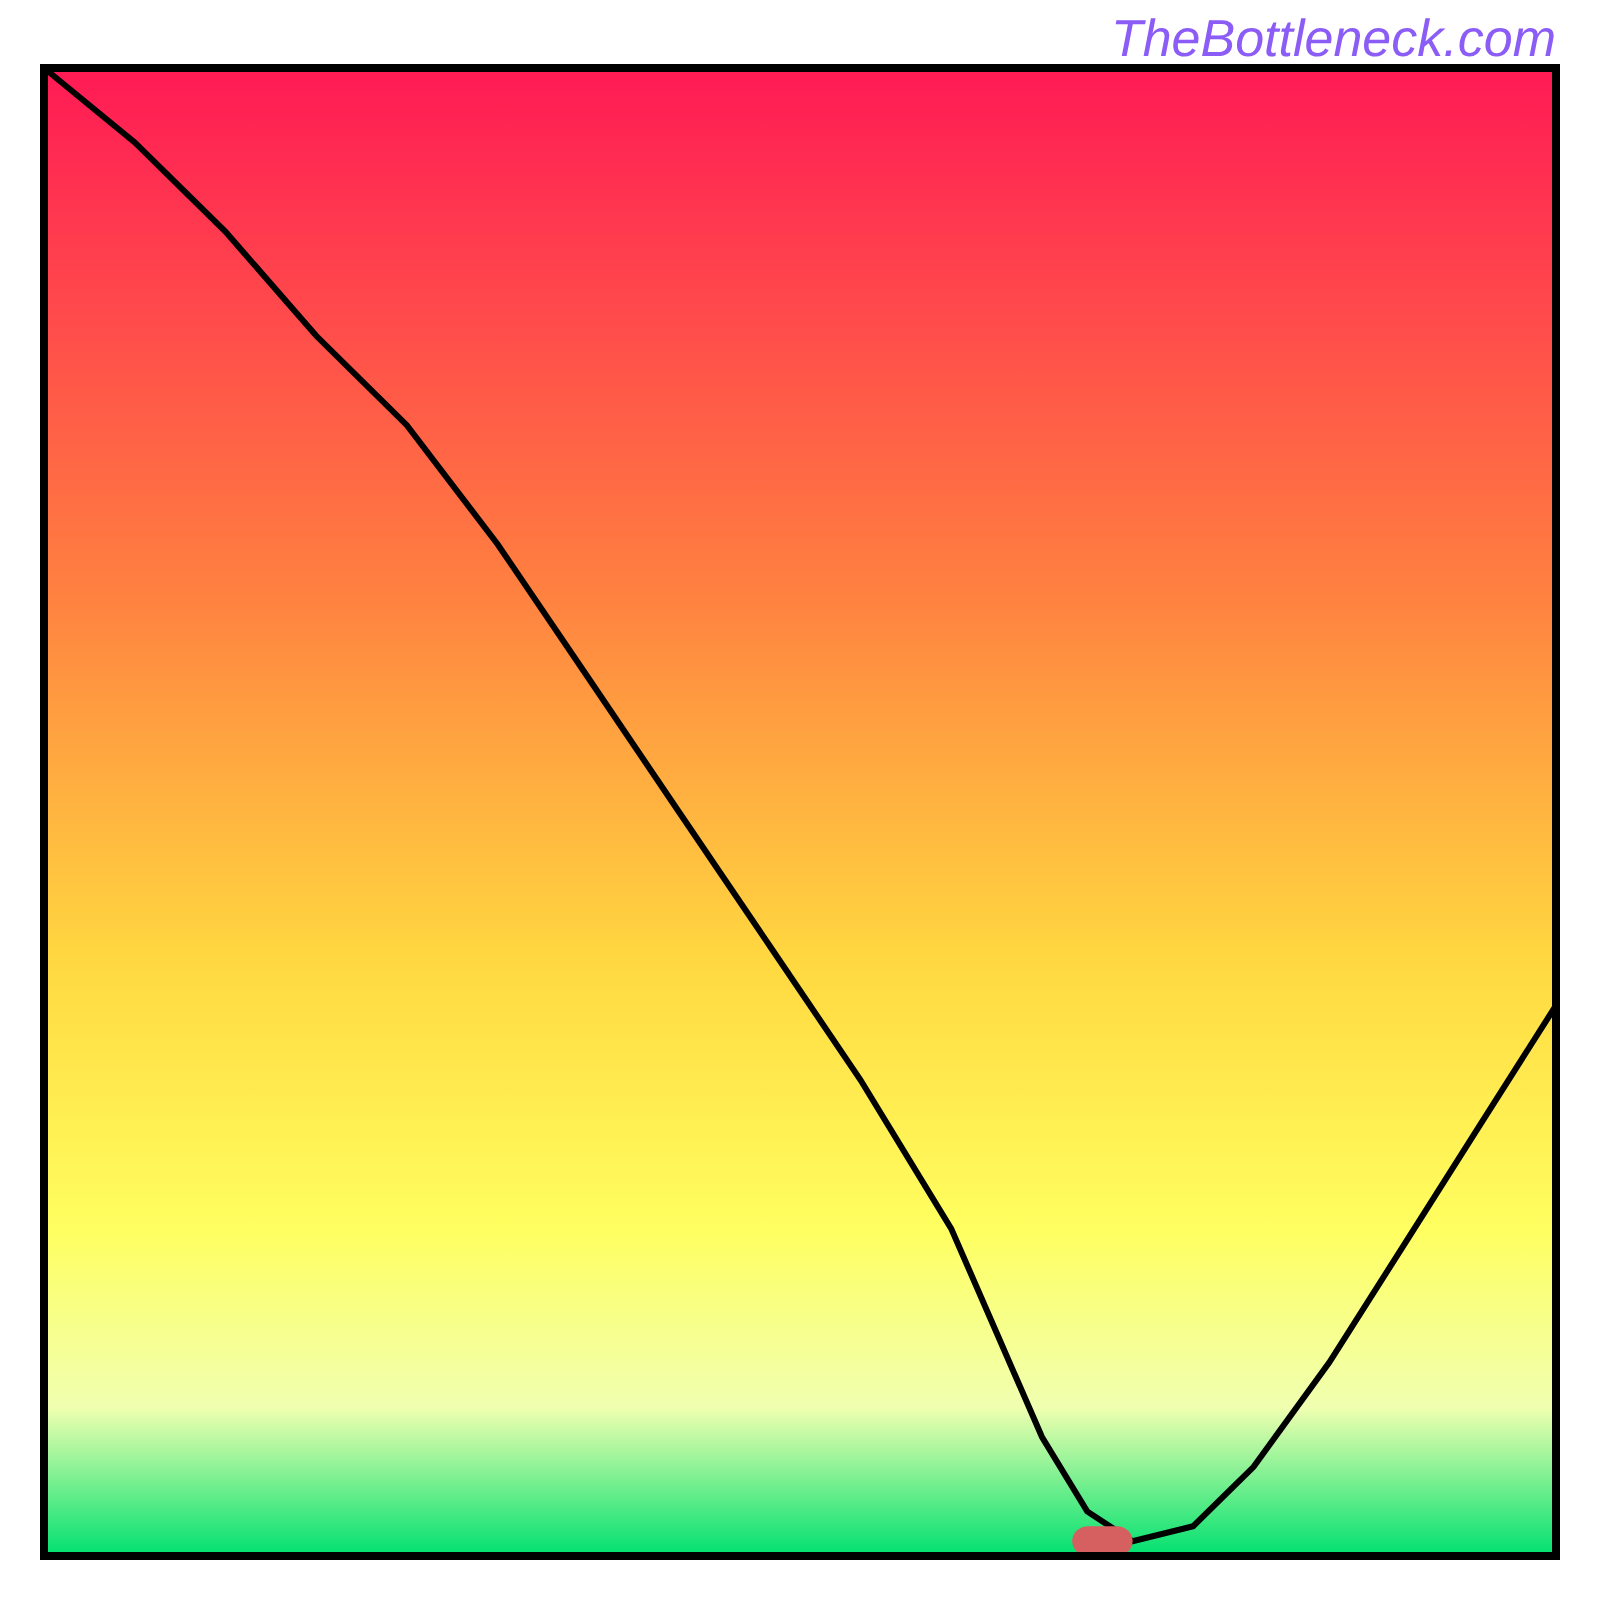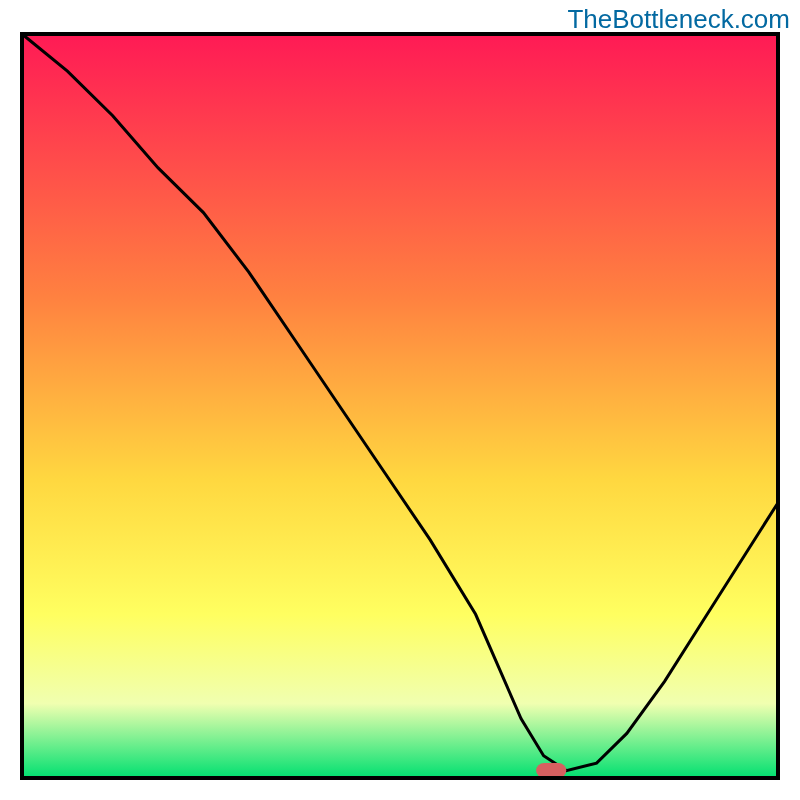--- a/index.html
+++ b/index.html
@@ -11,25 +11,26 @@
     font-family: Arial, Helvetica, sans-serif;
   }
   .container {
     position: relative;
     width: 800px;
     height: 800px;
   }
   .watermark {
     position: absolute;
     top: 4px;
-    right: 10px;
+    right: 22px;
     font-size: 26px;
     font-weight: 400;
-    color: #0369a1;
+    color: #8b5cf6;
     letter-spacing: 0px;
+    font-style: italic;
   }
   svg.plot {
     position: absolute;
     top: 0;
     left: 0;
   }
 </style>
 </head>
 <body>
 

